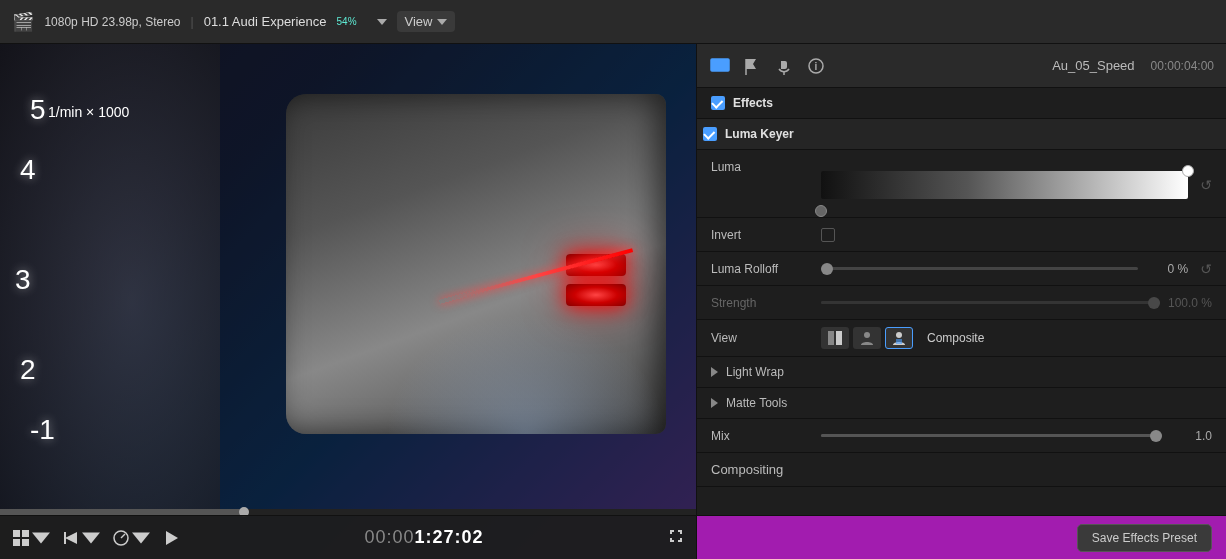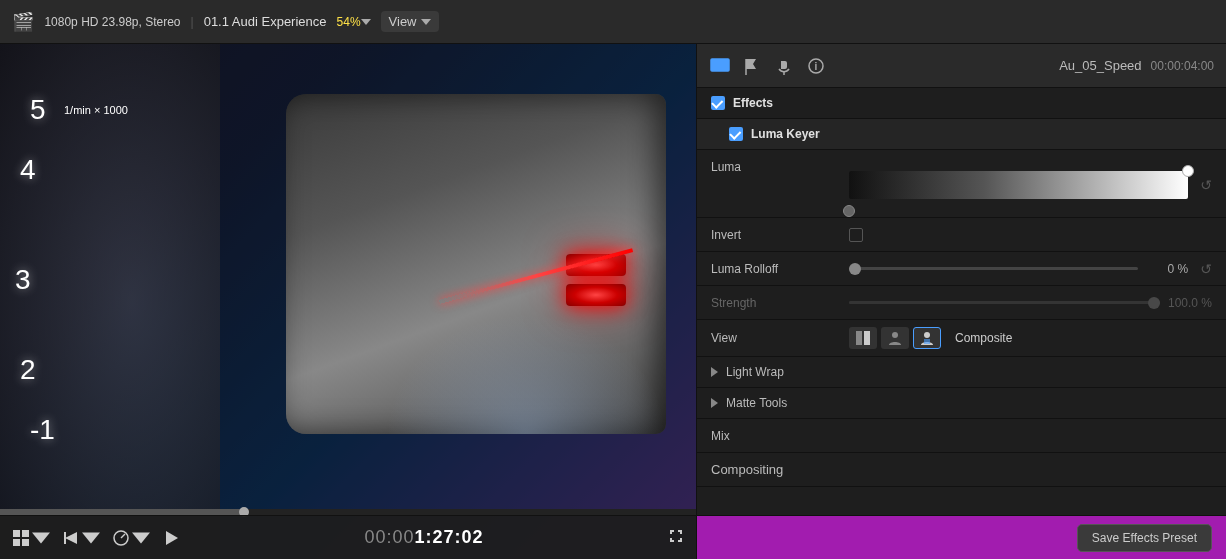--- a/index.html
+++ b/index.html
@@ -39,23 +39,23 @@
       color: #ccc;
     }
     .clip-name {
       font-size: 13px;
       color: #ddd;
       font-weight: 500;
     }
     .zoom-control {
       display: flex;
       align-items: center;
-      gap: 0;
-      font-size: 12px;
-      color: #fde047;
+      gap: 20px;
+      font-size: 10px;
+      color: #5eead4;
       cursor: pointer;
     }
     .view-btn {
       display: flex;
       align-items: center;
       gap: 4px;
       font-size: 13px;
       color: #ccc;
       cursor: pointer;
       background: #3a3a3a;
@@ -106,23 +106,23 @@
     .speedo-num {
       position: absolute;
       color: #fff;
       font-size: 28px;
       font-weight: 300;
       text-shadow: 0 0 10px rgba(255,255,255,0.5);
     }
     .speedo-label {
       position: absolute;
       top: 60px;
-      left: 64px;
+      left: 48px;
       color: #fff;
-      font-size: 11px;
+      font-size: 14px;
       font-weight: 300;
     }
     
     .car-body {
       position: absolute;
       right: 30px;
       top: 50px;
       width: 380px;
       height: 340px;
       background: linear-gradient(160deg, #3a3a3a 0%, #555 30%, #888 60%, #444 100%);
@@ -273,21 +273,21 @@
       justify-content: center;
     }
     .insp-tab-icon.active svg rect,
     .insp-tab-icon.active svg path {
       fill: #4a9eff;
     }
     .insp-toolbar-right {
       margin-left: auto;
       display: flex;
       align-items: center;
-      gap: 9px;
+      gap: 16px;
     }
     .clip-name-insp {
       font-size: 13px;
       color: #bbb;
     }
     .tc-right {
       font-size: 12px;
       color: #888;
       font-variant-numeric: tabular-nums;
     }
@@ -339,33 +339,32 @@
       margin-left: 8px;
       font-size: 12px;
       font-weight: 600;
       color: #e0e0e0;
     }
 
     
     .luma-keyer-header {
       display: flex;
       align-items: center;
-      padding: 8px 32px;
+      padding: 8px 6px;
       background: #252525;
       border-bottom: 1px solid #111;
     }
 
     
     .prop-row {
       display: flex;
       align-items: center;
       padding: 7px 14px;
       border-bottom: 1px solid #111;
       min-height: 34px;
-      gap: 28px;
     }
     .prop-label {
       font-size: 12px;
       color: #bbb;
       width: 110px;
       flex-shrink: 0;
     }
     .prop-label.dim {
       color: #666;
     }
@@ -821,20 +820,29 @@
       </div>
 
       <div class="collapsible-header">
         <div class="triangle-right"></div>
         <span class="collapsible-label">Matte Tools</span>
       </div>
 
 
       <div class="prop-row">
         <span class="prop-label">Mix</span>
+        <div class="prop-value-area">
+          <div class="slider-container">
+            <div class="mix-slider-track slider-track">
+              <div class="slider-fill" style="width:100%"></div>
+              <div class="mix-slider-thumb"></div>
+            </div>
+            <span class="slider-value">1.0</span>
+          </div>
+        </div>
       </div>
 
       <div class="compositing-header">
         <span class="compositing-label">Compositing</span>
       </div>
 
     </div>
 
     <div class="bottom-bar">
       <button class="save-preset-btn">Save Effects Preset</button>

